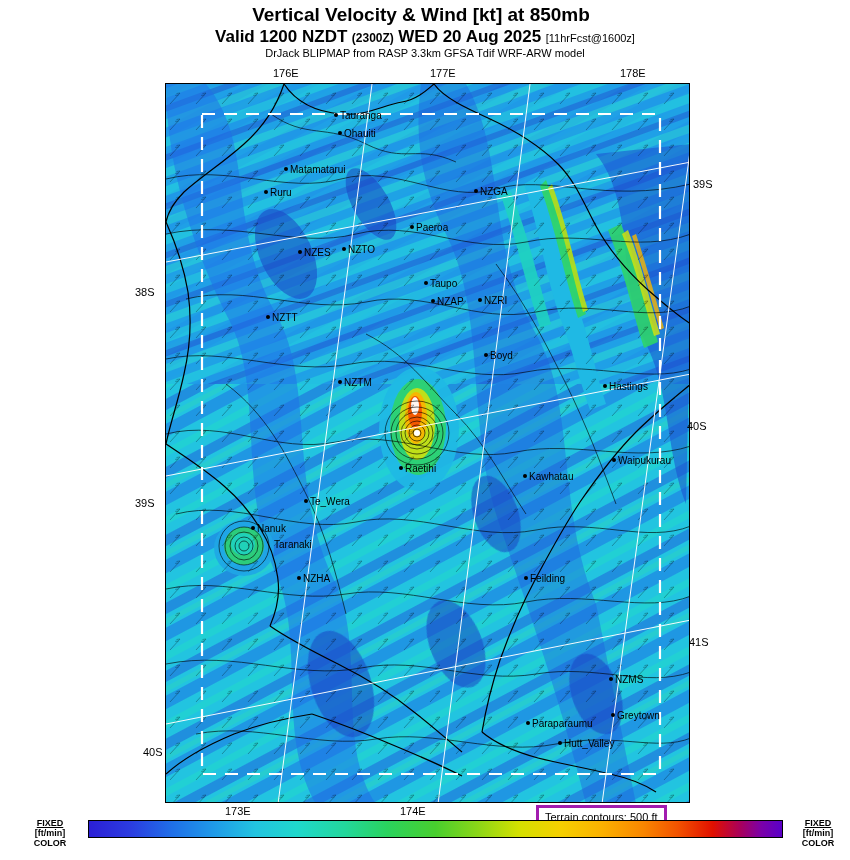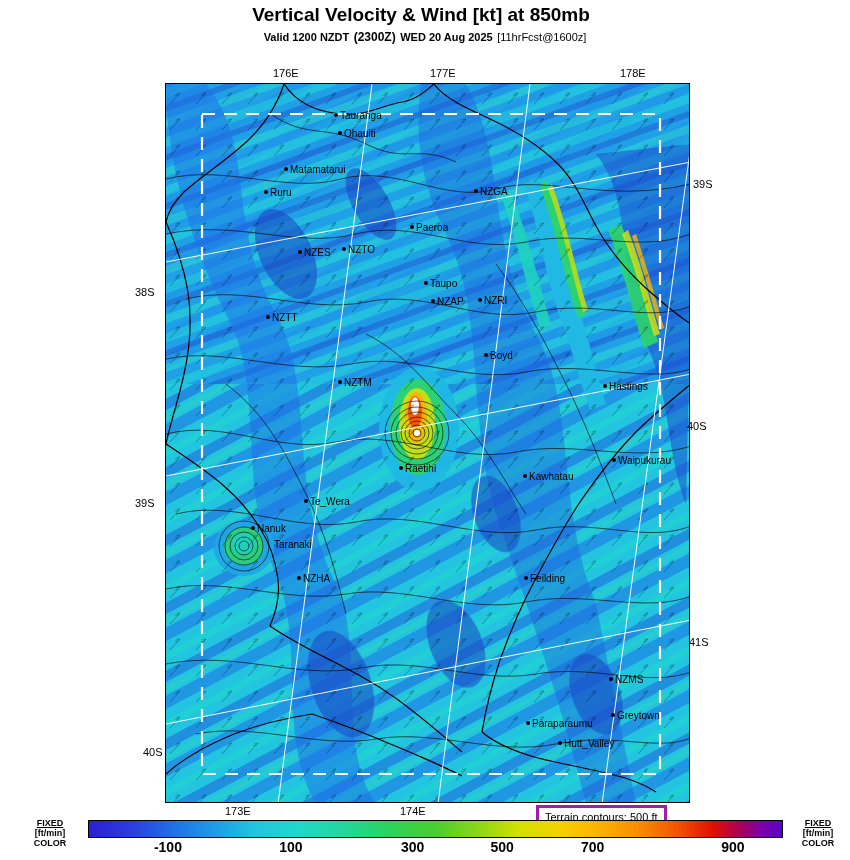--- a/index.html
+++ b/index.html
@@ -32,21 +32,21 @@
     letter-spacing: 0px;
   }
   .title-sub {
     position: absolute;
     left: 0; top: 27px;
     width: 850px;
     text-align: center;
     color: #000;
   }
   .title-sub .big {
-    font-size: 11px;
+    font-size: 17px;
     font-weight: bold;
   }
   .title-sub .mid {
     font-size: 12px;
     font-weight: bold;
   }
   .title-sub .small {
     font-size: 11px;
   }
   .title-model {
@@ -157,20 +157,21 @@
 
   <div class="title-main">Vertical Velocity &amp; Wind [kt] at 850mb</div>
 
   <div class="title-sub">
     <span class="big">Valid 1200 NZDT</span>
     <span class="mid">(2300Z)</span>
     <span class="big">WED 20 Aug 2025</span>
     <span class="small">[11hrFcst@1600z]</span>
   </div>
 
+  <div class="title-model">DrJack BLIPMAP from RASP 3.3km GFSA Tdif WRF-ARW model</div>
 
   <div id="mapwrap">
     <div id="mapframe">
       <svg id="mapsvg" width="525" height="720" viewBox="0 0 525 720">
         <defs>
 
           <linearGradient id="seaG" x1="0" y1="0" x2="1" y2="1">
             <stop offset="0" stop-color="#1f9ae8"></stop>
             <stop offset="0.5" stop-color="#22c4e0"></stop>
             <stop offset="1" stop-color="#1f8fe4"></stop>
@@ -352,28 +353,20 @@
   <div class="terrain-note">Terrain contours: 500 ft</div>
 
   <div class="fixedbox left">
     <div class="l1">FIXED</div>
     <div>[ft/min]</div>
     <div>COLOR</div>
   </div>
 
   <div id="cbar" style="background: linear-gradient(to right, rgb(43, 31, 214) 0%, rgb(43, 60, 224) 6%, rgb(31, 111, 232) 12%, rgb(31, 154, 232) 18%, rgb(34, 196, 224) 24%, rgb(31, 216, 204) 30%, rgb(35, 215, 155) 37%, rgb(42, 211, 94) 43%, rgb(72, 207, 46) 50%, rgb(138, 214, 24) 56%, rgb(212, 224, 0) 62%, rgb(245, 208, 0) 68%, rgb(251, 177, 0) 74%, rgb(249, 134, 0) 80%, rgb(242, 82, 0) 85%, rgb(224, 16, 0) 90%, rgb(168, 0, 92) 94%, rgb(123, 0, 168) 97%, rgb(90, 0, 200) 100%);"></div>
 
-  <div class="cbar-ticks">
-      <div class="cbtick" style="left: 79.925px;">-100</div>
-      <div class="cbtick" style="left: 202.94px;">100</div>
-      <div class="cbtick" style="left: 324.565px;">300</div>
-      <div class="cbtick" style="left: 414.22px;">500</div>
-      <div class="cbtick" style="left: 504.57px;">700</div>
-      <div class="cbtick" style="left: 644.96px;">900</div>
-    </div>
 
   <div class="fixedbox right">
     <div class="l1">FIXED</div>
     <div>[ft/min]</div>
     <div>COLOR</div>
   </div>
 
 </div>
 
 </body></html>

